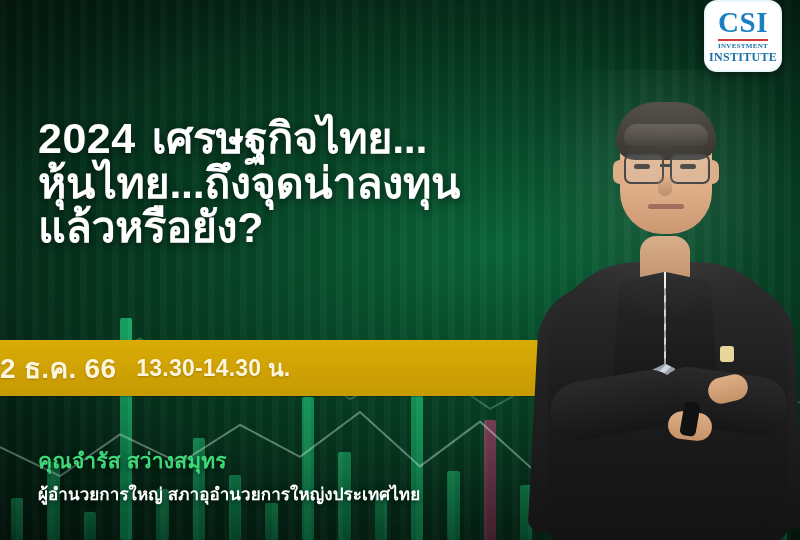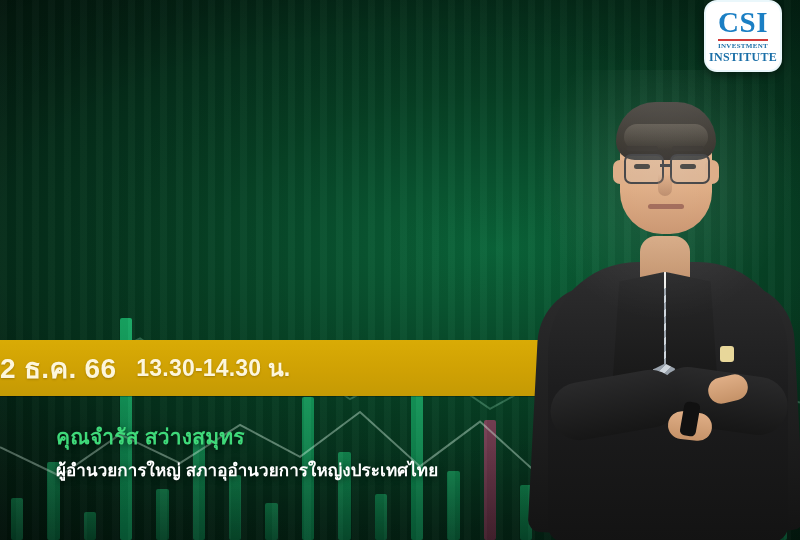--- a/index.html
+++ b/index.html
@@ -63,21 +63,21 @@
     letter-spacing:.3px;text-shadow:0 1px 2px rgba(90,60,0,.35);
     white-space:nowrap;
   }
   .gold-time{
     margin-left:20px;color:#fdf6dc;font-weight:700;font-size:23px;
     letter-spacing:.2px;text-shadow:0 1px 2px rgba(90,60,0,.35);
     white-space:nowrap;
   }
 
   
-  .speaker{position:absolute;left:38px;top:420px;z-index:6;margin-left:18px;}
+  .speaker{position:absolute;left:38px;top:444px;z-index:6;}
   .sp-name{
     color:#3fd97a;font-weight:700;font-size:21px;letter-spacing:.2px;
     text-shadow:0 2px 6px rgba(0,0,0,.6);white-space:nowrap;
   }
   .sp-title{
     margin-top:3px;color:#ffffff;font-weight:700;font-size:17px;
     letter-spacing:.1px;text-shadow:0 2px 6px rgba(0,0,0,.6);white-space:nowrap;
   }
 
   
@@ -191,20 +191,27 @@
       </div>
     <svg class="lines" viewBox="0 0 800 420" preserveAspectRatio="none">
       <polyline id="tl1" fill="none" stroke="rgba(225,255,238,.40)" stroke-width="2" points="0,327.2 60,356 120,314.4 180,343.2 240,304.8 300,336.8 360,292 420,346.4 480,301.6 540,356 600,311.2 660,349.6 720,308 800,340"></polyline>
       <polyline id="tl2" fill="none" stroke="rgba(180,255,215,.25)" stroke-width="2" points="0,228 70,253.6 140,218.39999999999998 210,266.4 280,231.2 350,279.2 420,240.79999999999998 490,288.79999999999995 560,250.39999999999998 630,295.2 700,260 800,282.4"></polyline>
     </svg>
   </div>
 
   <div class="stripes"></div>
   <div class="vignette"></div>
 
+  <div class="headline">
+    <span class="hl-line l1">
+      <span class="yr">2024</span><span>เศรษฐกิจไทย...</span>
+    </span>
+    <span class="hl-line l2">หุ้นไทย...ถึงจุดน่าลงทุน</span>
+    <span class="hl-line l3">แล้วหรือยัง?</span>
+  </div>
 
   <div class="goldband">
     <span class="gold-date">2 ธ.ค. 66</span>
     <span class="gold-time">13.30-14.30 น.</span>
   </div>
 
   <div class="speaker">
     <div class="sp-name">คุณจำรัส สว่างสมุทร</div>
     <div class="sp-title">ผู้อำนวยการใหญ่ สภาอุอำนวยการใหญ่งประเทศไทย</div>
   </div>

